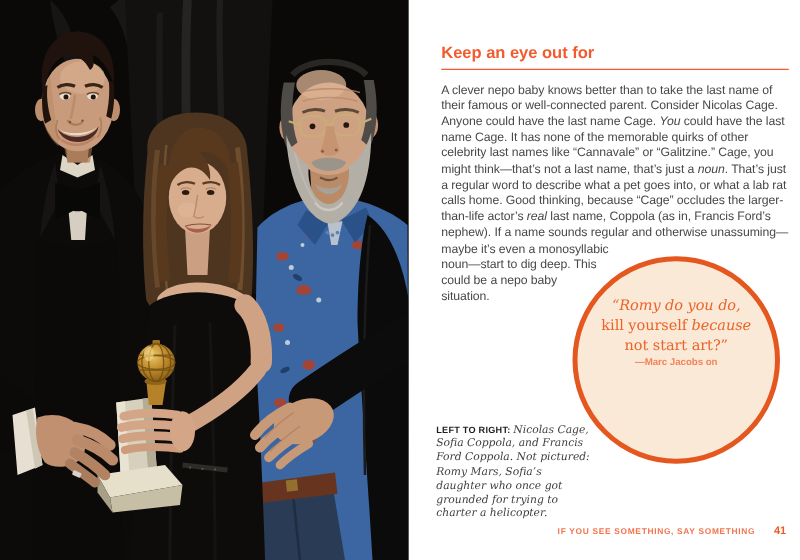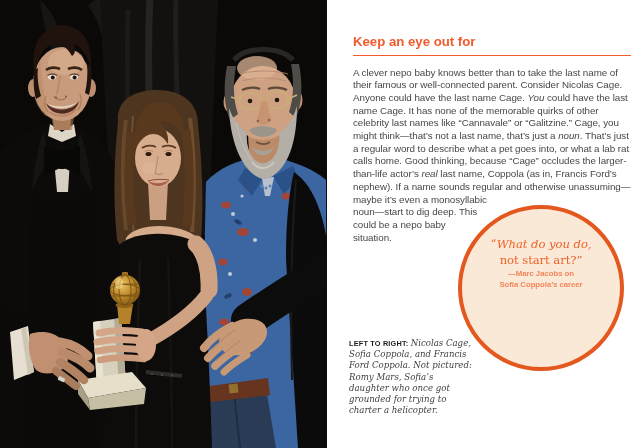--- a/index.html
+++ b/index.html
@@ -255,25 +255,28 @@
 
   <div class="page">
     <div class="content">
       <div class="headline">
         <span style="display:block">Keep an eye out for</span>
       </div>
       <hr class="rule">
       <div class="body-copy">
         <span class="quote-float">
           <span class="quote-circle">
-            <span><div class="quote-line"><span class="it">“What do you do,</span></div><div class="quote-line"><span>not start art?”</span></div></span>
+            <span><div class="quote-line"><span class="it">“Romy do you do,</span></div><div class="quote-line"><span>kill yourself </span><span class="it">because</span></div><div class="quote-line"><span>not start art?”</span></div></span>
             <span class="quote-attr">
               <span style="display:block">—Marc Jacobs on</span>
-              <span style="display:block">Sofia Coppola’s career</span>
             </span>
           </span>
         </span><span><span>A clever nepo baby knows better than to take the last name of their famous or well-connected parent. Consider Nicolas Cage. Anyone could have the last name Cage. </span><span class="it">You</span><span> could have the last name Cage. It has none of the memorable quirks of other celebrity last names like “Cannavale” or “Galitzine.” Cage, you might think—that’s not a last name, that’s just a </span><span class="it">noun</span><span>. That’s just a regular word to describe what a pet goes into, or what a lab rat calls home. Good thinking, because “Cage” occludes the larger-than-life actor’s </span><span class="it">real</span><span> last name, Coppola (as in, Francis Ford’s nephew). If a name sounds regular and otherwise unassuming—maybe it’s even a monosyllabic noun—start to dig deep. This could be a nepo baby situation.</span></span>
       </div>
     </div>
     <div class="caption"><span class="cap-label">LEFT TO RIGHT: </span><span>Nicolas Cage, Sofia Coppola, and Francis Ford Coppola. Not pictured: Romy Mars, Sofia’s daughter who once got grounded for trying to charter a helicopter.</span></div>
+    <div class="footer">
+      <span class="footer-tagline">IF YOU SEE SOMETHING, SAY SOMETHING</span>
+      <span class="footer-page">41</span>
+    </div>
   </div>
 
 </div>
 
 </body></html>

